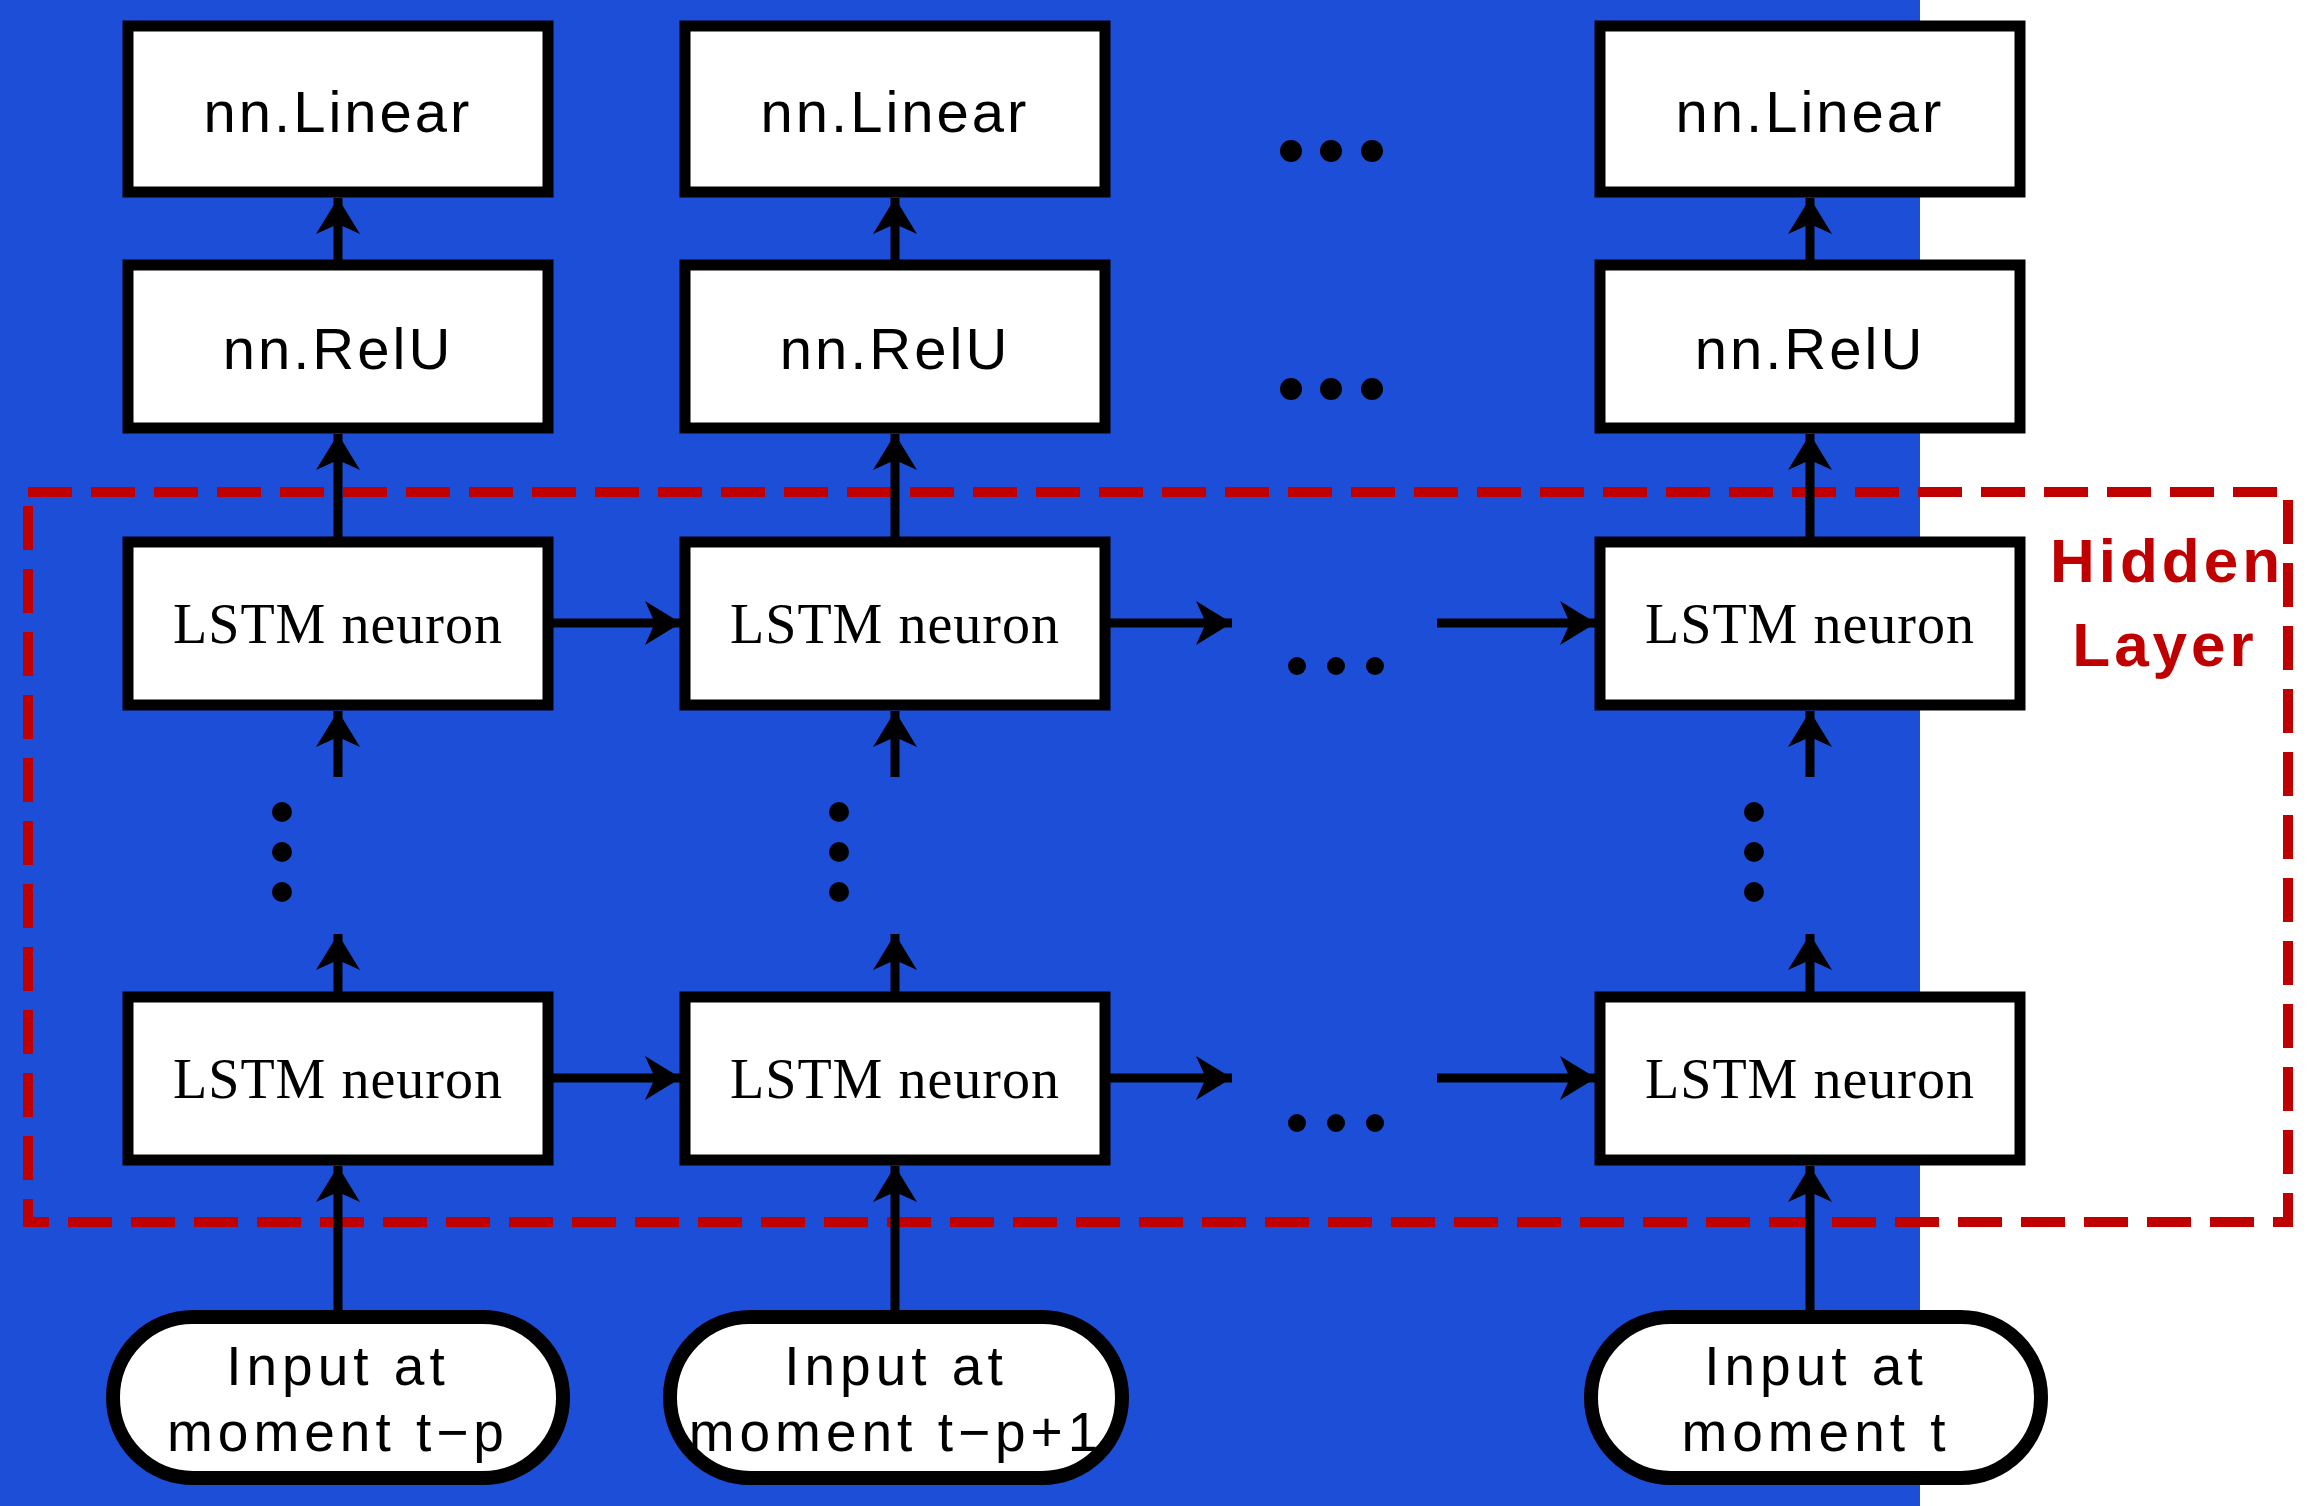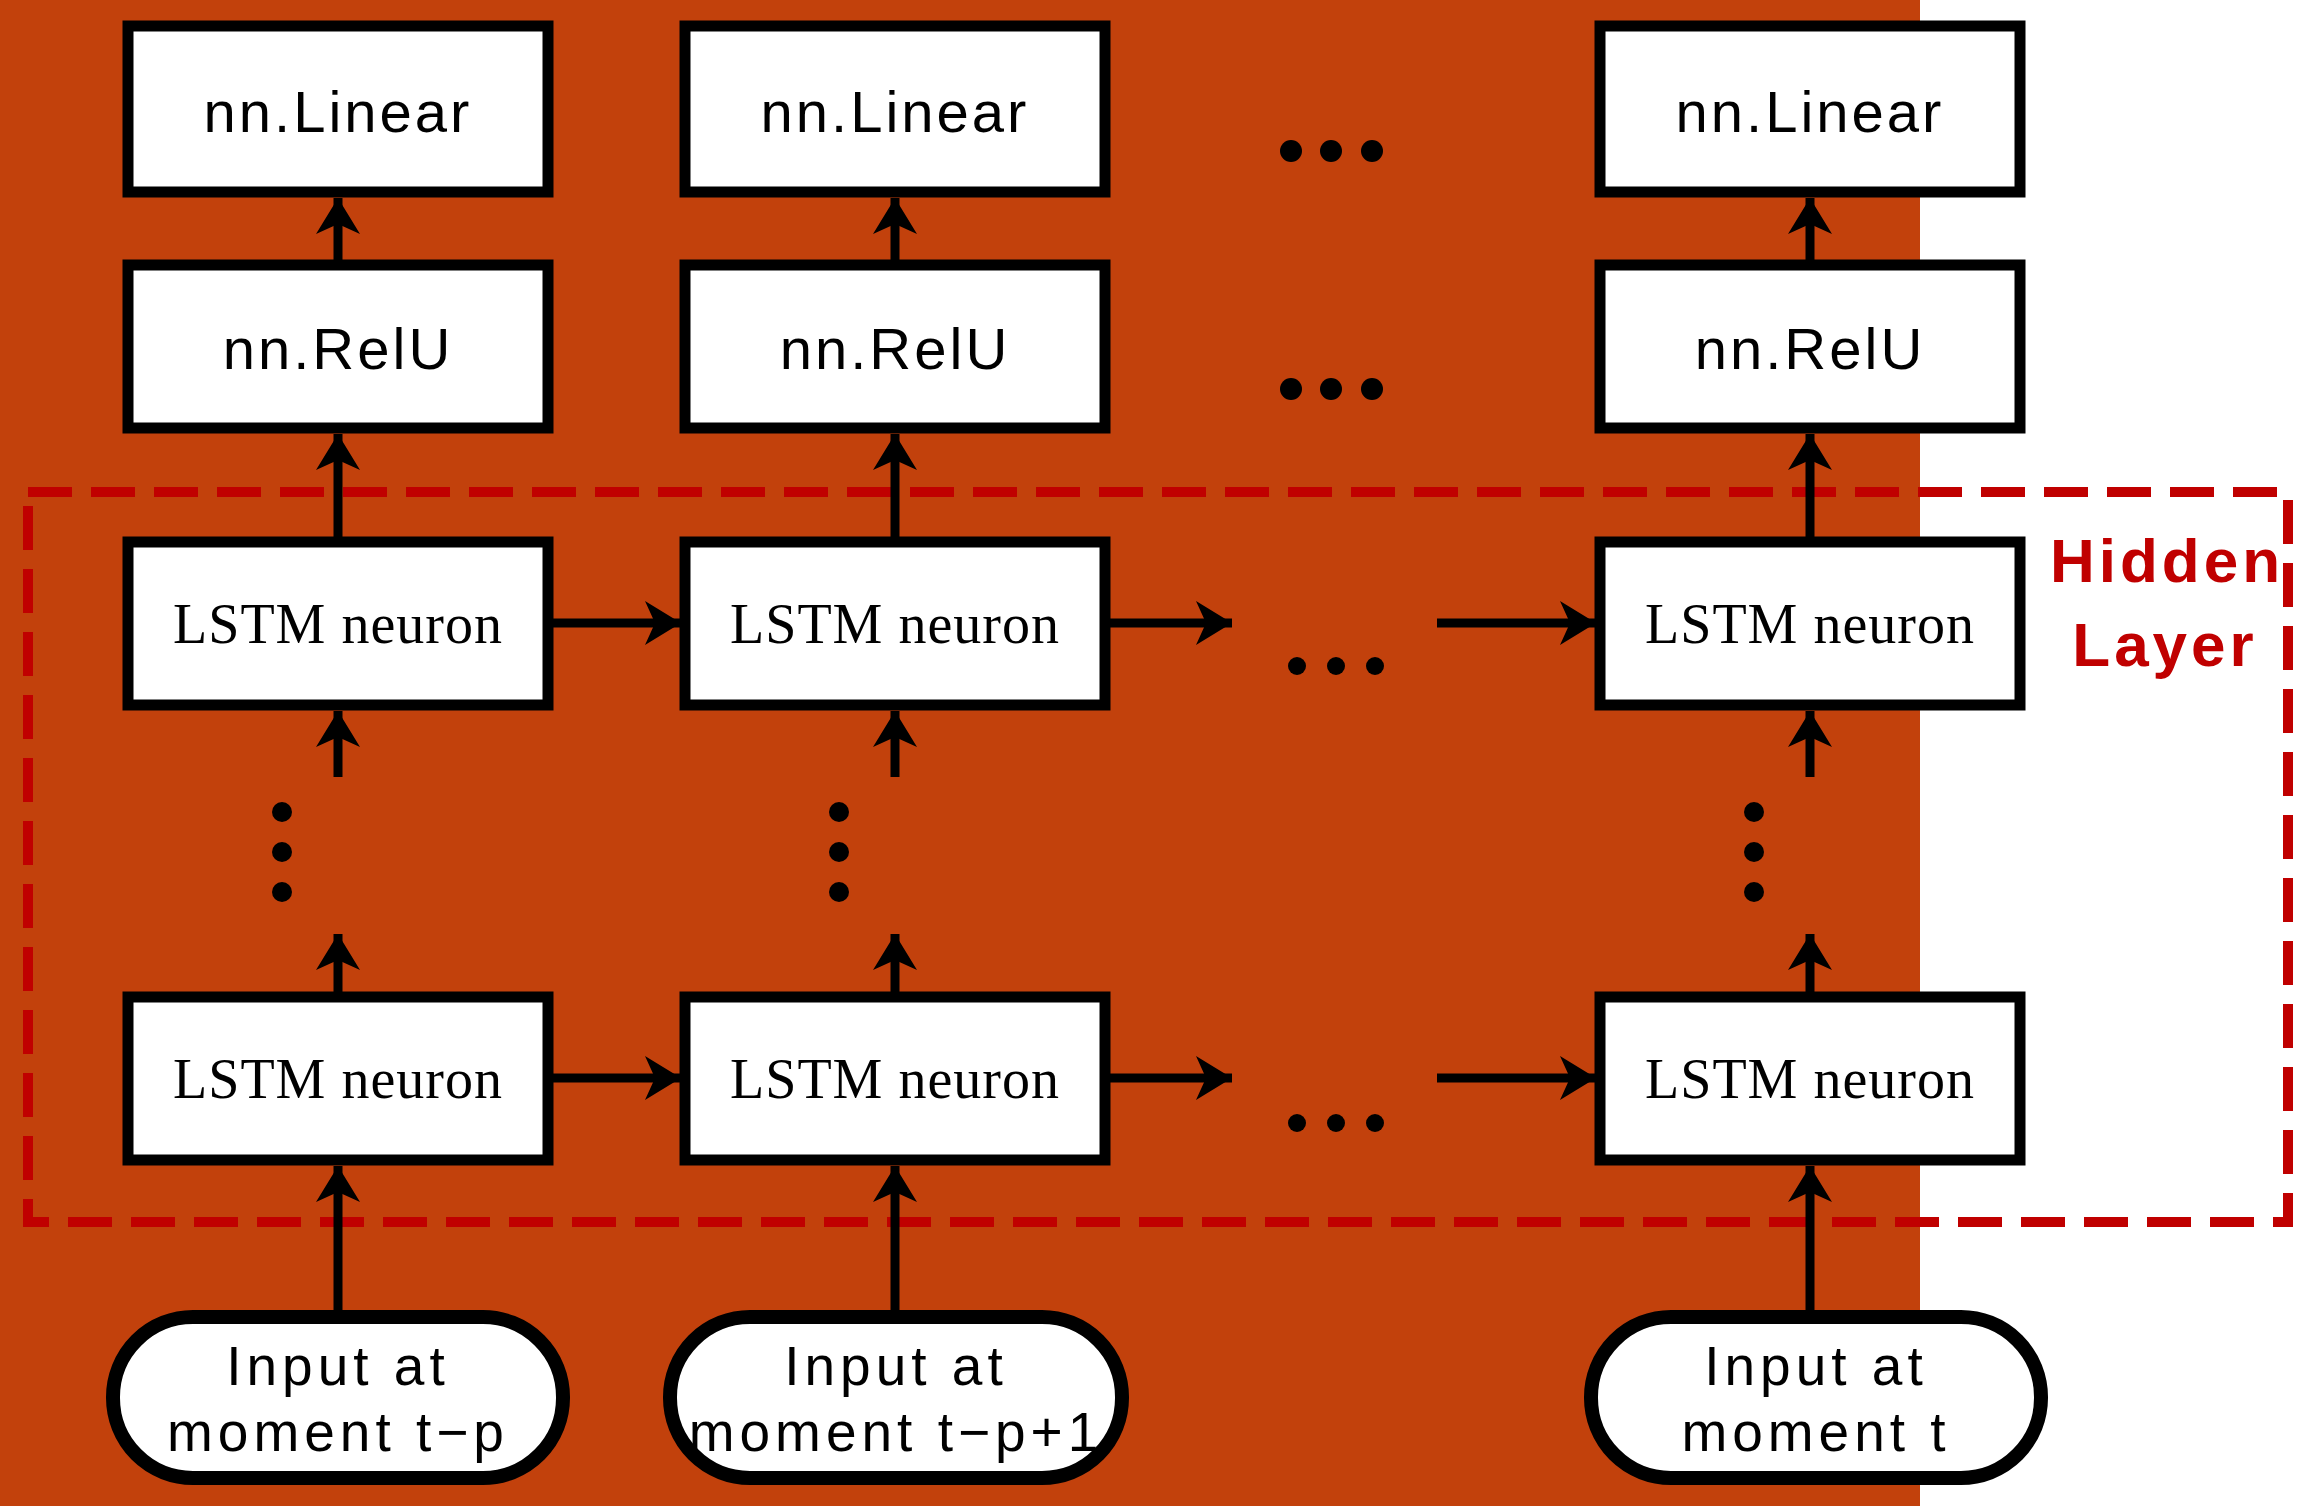--- a/index.html
+++ b/index.html
@@ -1,19 +1,19 @@
 <!DOCTYPE html>
 <html><head>
 <meta charset="utf-8">
 <style>
   html,body{margin:0;padding:0;background:#ffffff;}
   .canvas{
     position:relative;
     width:1920px;height:1506px;
-    background:#c2410c;
+    background:#1d4ed8;
     font-family:"Liberation Sans", sans-serif;
   }
   svg{display:block;width:2324px;height:1506px;}
   .box{fill:#ffffff;stroke:#000000;stroke-width:11;}
   .stadium{fill:#ffffff;stroke:#000000;stroke-width:14;}
   .stem{stroke:#000000;stroke-width:9;fill:none;}
   .dot{fill:#000000;stroke:none;}
   .red-dash{fill:none;stroke:#c00000;stroke-width:10;stroke-dasharray:44 19;}
   .lbl{fill:#000000;text-anchor:middle;dominant-baseline:central;}
   .lbl-sans{font-family:"Liberation Sans", sans-serif;font-size:58px;letter-spacing:3px;}

